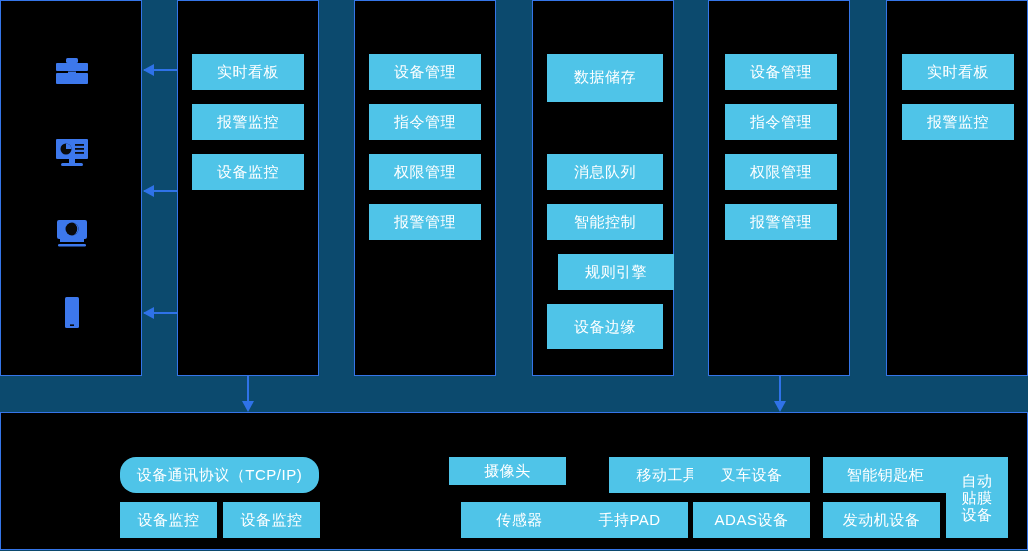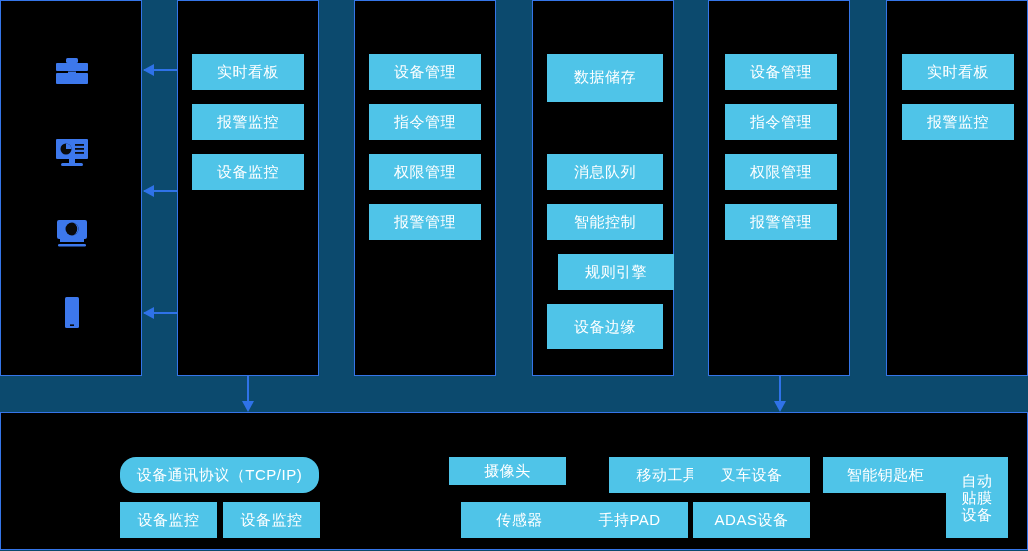--- a/index.html
+++ b/index.html
@@ -175,17 +175,18 @@
     <div class="tile" style="left:222px; top:89px; width:97px; height:36px;">设备监控</div>
 
     <div class="tile" style="left:448px; top:44px; width:117px; height:28px;">摄像头</div>
     <div class="tile" style="left:570px; top:44px; width:117px; height:36px;margin-left:38px;">移动工具</div>
     <div class="tile" style="left:692px; top:44px; width:117px; height:36px;">叉车设备</div>
     <div class="tile" style="left:822px; top:44px; width:125px; height:36px;">智能钥匙柜</div>
 
     <div class="tile" style="left:448px; top:89px; width:117px; height:36px;margin-left:12px;">传感器</div>
     <div class="tile" style="left:570px; top:89px; width:117px; height:36px;">手持PAD</div>
     <div class="tile" style="left:692px; top:89px; width:117px; height:36px;">ADAS设备</div>
+    <div class="tile" style="left:822px; top:89px; width:117px; height:36px;">发动机设备</div>
 
     <div class="tile wrap" style="left:945px; top:44px; width:62px; height:81px; padding:0 10px;">自动贴膜设备</div>
   </div>
 
 </div>
 
 </body></html>

